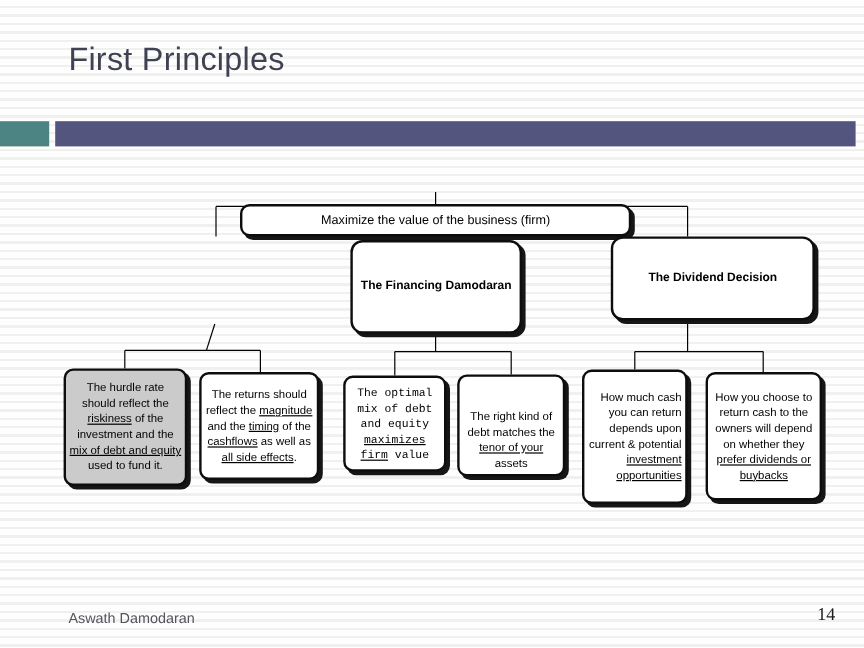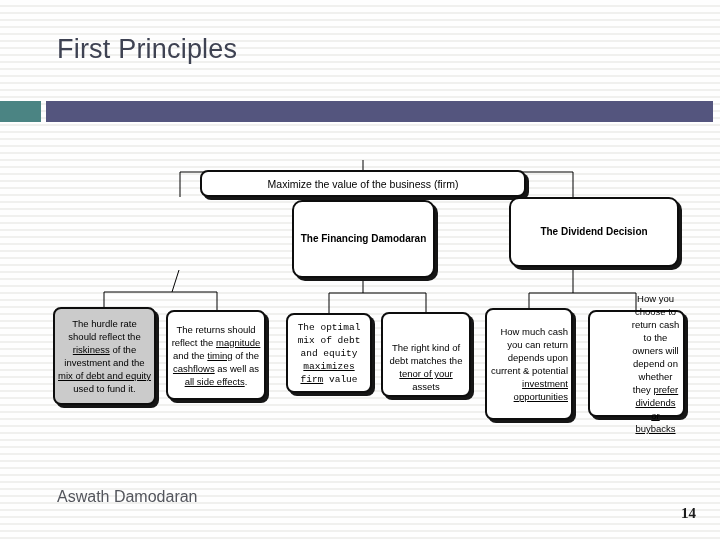--- a/index.html
+++ b/index.html
@@ -29,28 +29,27 @@
     text-align:center; color:#000; padding:2px 3px;
   }
   .node.gray { background:#cbcbcb; }
   .node-root { border-radius:8px; font-size:10.5px; }
   .node-title { font-weight:bold; font-size:10px; line-height:12.5px; }
   .node-body  { font-size:9.5px; line-height:12.5px; }
   .node-body3 { font-size:9.5px; line-height:13px; }
   .u { text-decoration:underline; }
 
   .footer-name {
-    position:absolute; left:57px; top:488px;
-    font-size:16px; color:#53555c;
+    position:absolute; left:57px; top:508px;
+    font-size:12px; color:#53555c;
   }
   .page-number {
     position:absolute; left:681px; top:505px;
     font-size:15px; color:#1c1c1c;
     font-family:"Liberation Serif", serif;
-    font-weight:bold;
   }
 </style>
 </head>
 <body>
 
 <div class="slide">
 
   <div class="slide-title">First Principles</div>
 
   <div class="bar-teal" style="background: rgb(75, 132, 131);"></div>
@@ -106,20 +105,20 @@
   </div>
 
   <div class="node" style="left:381px; top:312px; width:90px; height:85px; border-radius:8px;justify-content:flex-end;">
     <div class="node-body3"><span>The right kind of debt matches the </span><span class="u">tenor of your</span><span> assets</span></div>
   </div>
 
   <div class="node" style="left:485px; top:308px; width:88px; height:112px; border-radius:8px;text-align:right;">
     <div class="node-body3"><span>How much cash you can return depends upon current &amp; potential </span><span class="u">investment opportunities</span></div>
   </div>
 
-  <div class="node" style="left:588px; top:310px; width:97px; height:107px; border-radius:8px;padding-left:41px;">
+  <div class="node" style="left:588px; top:310px; width:97px; height:107px; border-radius:8px;">
     <div class="node-body3"><span>How you choose to return cash to the owners will depend on whether they </span><span class="u">prefer dividends or buybacks</span></div>
   </div>
 
   <div class="footer-name">Aswath Damodaran</div>
   <div class="page-number">14</div>
 
 </div>
 
 </body></html>

